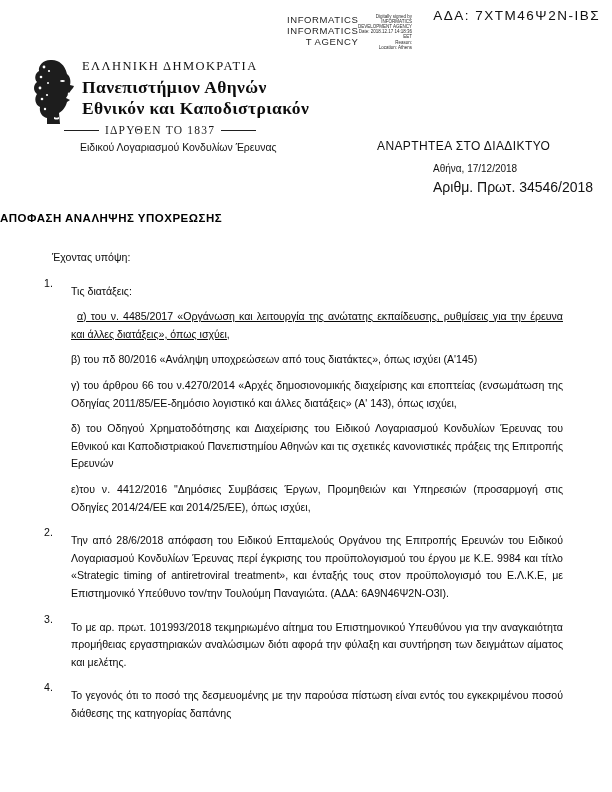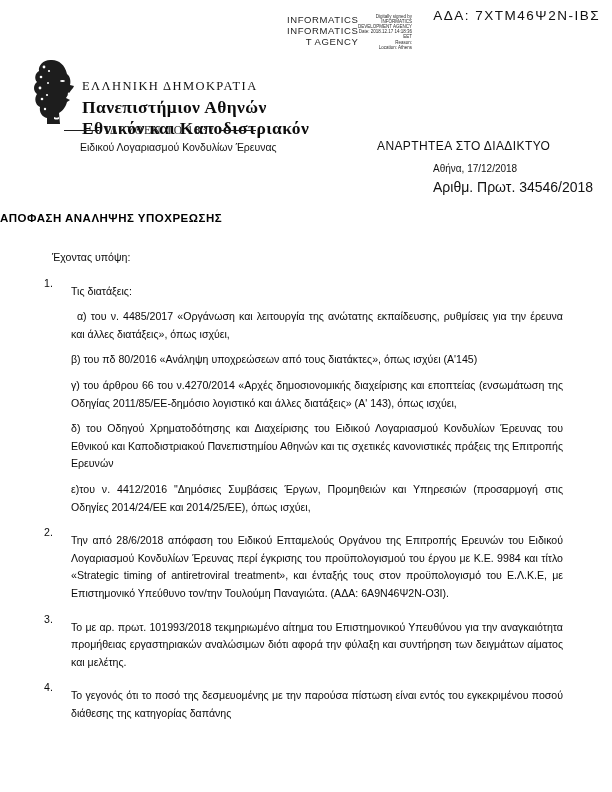--- a/index.html
+++ b/index.html
@@ -24,21 +24,21 @@
   .stamp-agency{
     font-size:9.5px;line-height:11px;letter-spacing:.6px;color:#1f1f1f;white-space:nowrap;
   }
   .stamp-details{
     font-size:5px;line-height:5.8px;color:#2a2a2a;white-space:nowrap;
     transform:scale(.9);transform-origin:left top;
   }
   
   .emblem{position:absolute;left:32px;top:57px;width:46px;height:70px;}
   .hdr{position:absolute;left:82px;top:59px;font-family:"Liberation Serif",serif;}
-  .hdr-republic{font-size:12.5px;letter-spacing:1.4px;color:#111;margin-bottom:3px;margin-top:20px;}
+  .hdr-republic{font-size:12.5px;letter-spacing:1.4px;color:#111;margin-bottom:3px;}
   .hdr-uni{font-size:17.5px;font-weight:700;letter-spacing:.4px;color:#0d0d0d;line-height:21px;}
   .founded-row{
     position:absolute;left:64px;top:124px;width:192px;
     display:flex;align-items:center;justify-content:center;
     font-family:"Liberation Serif",serif;font-size:11.5px;letter-spacing:1.2px;color:#1a1a1a;
   }
   .rule{height:0;border-top:1.6px solid #1f1f1f;flex:1;}
   .founded-row .txt{padding:0 6px;white-space:nowrap;}
   .unit{position:absolute;left:80px;top:141px;font-size:10.5px;line-height:13.5px;color:#111;}
   
@@ -54,21 +54,21 @@
   .body{
     position:absolute;left:44px;top:241px;width:527px;
     font-size:10.6px;line-height:17.6px;color:#0a0a0a;
   }
   .body p{margin:8px;}
   .intro{text-align:left;}
   .doc-item{display:flex;}
   .doc-item .num{width:19px;flex:0 0 19px;}
   .doc-item .itext{flex:1;text-align:justify;}
   .sub{text-align:justify;}
-  .sub-a{text-indent:6px;}
+  .sub-a{text-indent:6px;text-decoration:underline;}
 </style>
 </head>
 <body>
 
 <div class="page">
 
   <div class="ada-top">ΑΔΑ: 7ΧΤΜ46Ψ2Ν-ΙΒΣ</div>
 
   <div class="stamp">
     <div class="stamp-agency">

